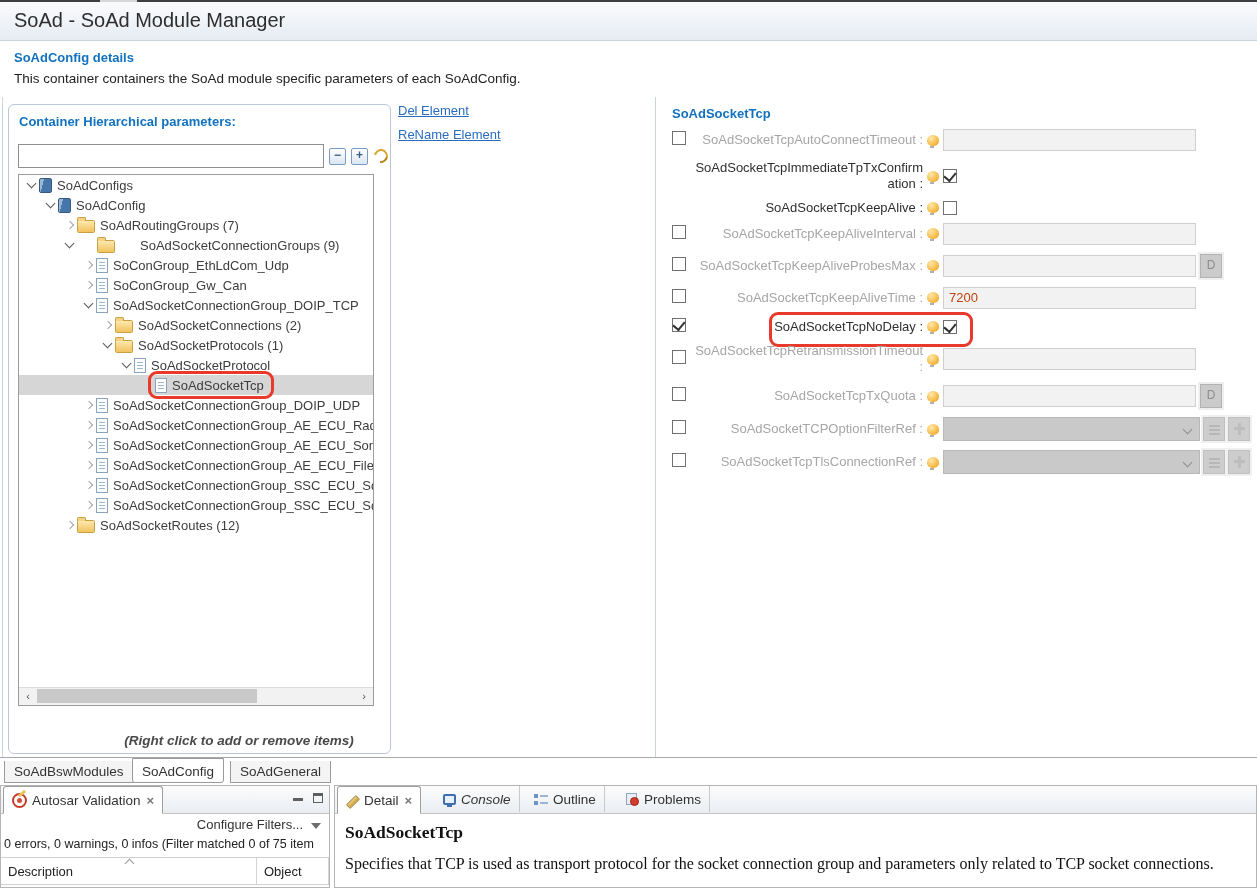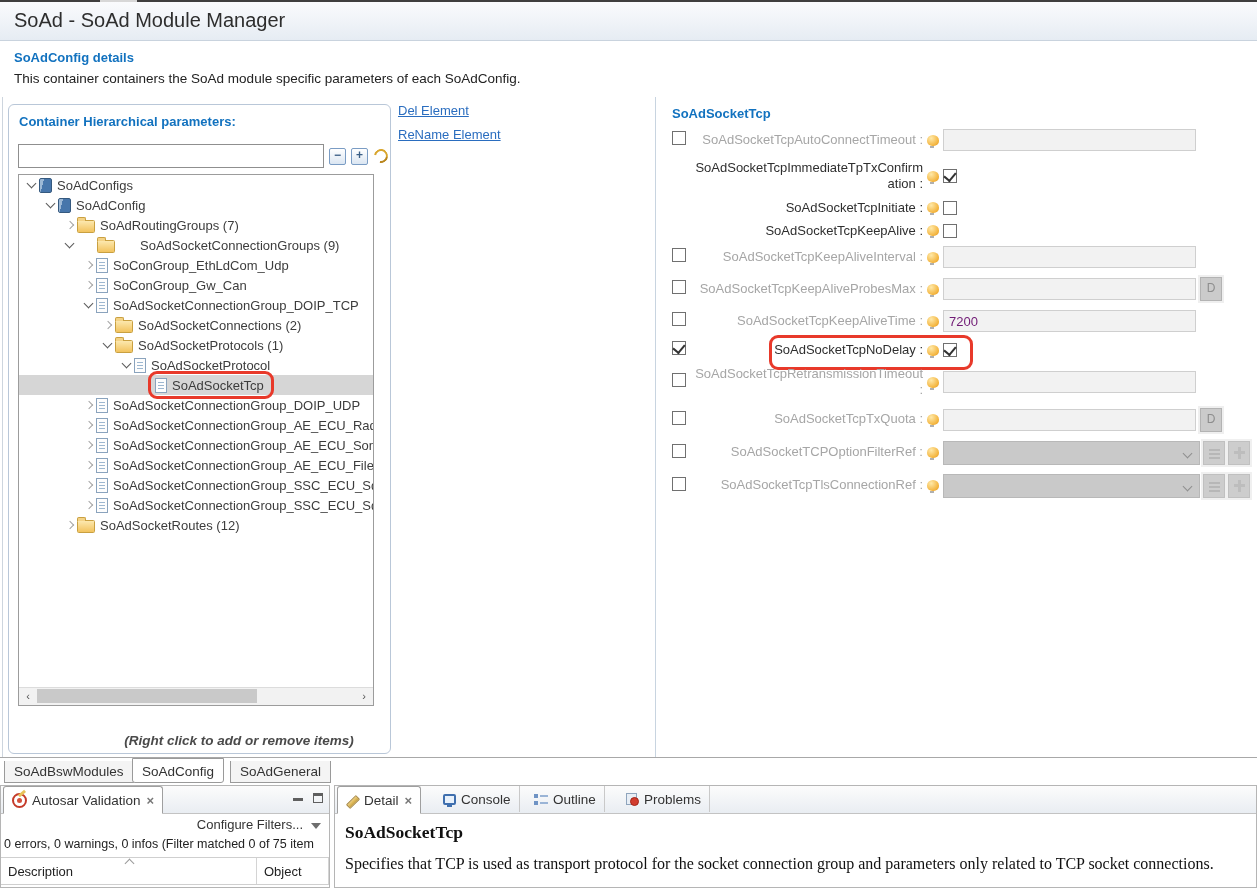--- a/index.html
+++ b/index.html
@@ -79,21 +79,21 @@
     box-sizing:border-box;display:inline-block;}
   .cb.checked::after{content:"";position:absolute;left:2px;top:0px;width:6px;height:9px;
     border-right:2px solid #333;border-bottom:2px solid #333;transform:rotate(40deg);}
   .flabel{width:230px;flex:0 0 230px;margin-left:6px;text-align:right;font-size:13px;color:#2f2f2f;
     word-break:break-all;line-height:1.25;}
   .flabel.muted{color:#a6a6a6;}
   .fbulb{flex:0 0 12px;width:10px;height:11px;margin-left:4px;border-radius:50% 50% 45% 45%;
     background:radial-gradient(circle at 35% 30%,#ffe9a8,#f3b33c 70%,#d98f22);position:relative;}
   .fbulb::after{content:"";position:absolute;left:3px;bottom:-2px;width:4px;height:2px;background:#b0b0b0;}
   .ftext{margin-left:4px;width:253px;height:22px;background:#f2f2f2;border:1px solid #cfcfcf;
-    box-sizing:border-box;font-size:13px;color:#701a75;padding:0 5px;font-family:"Liberation Sans",sans-serif;}
+    box-sizing:border-box;font-size:13px;color:#c2410c;padding:0 5px;font-family:"Liberation Sans",sans-serif;}
   .fcb{margin-left:4px;}
   .dbtn{margin-left:4px;width:20px;height:22px;background:#cbcbcb;border:1px solid #b3b3b3;
     box-shadow:0 0 0 2px #efefef;color:#8d8d8d;font-size:12px;text-align:center;line-height:20px;}
   .combo{margin-left:4px;width:257px;height:24px;background:#c9c9c9;border:1px solid #b8b8b8;
     box-sizing:border-box;position:relative;}
   .combo::after{content:"";position:absolute;right:8px;top:8px;width:6px;height:6px;
     border-right:1.6px solid #8f8f8f;border-bottom:1.6px solid #8f8f8f;transform:rotate(45deg);}
   .minibtn{margin-left:3px;width:22px;height:24px;background:#cdcdcd;border:1px solid #c0c0c0;
     box-shadow:0 0 0 2px #f0f0f0;box-sizing:border-box;position:relative;}
   .ico-list::before{content:"";position:absolute;left:5px;top:7px;width:11px;height:2px;
@@ -314,26 +314,20 @@
             <input class="ftext" type="text" style="">
           </div>
           <div class="frow rowchk">
             <span class="fcheck"></span>
             <span class="flabel">SoAdSocketTcpImmediateTpTxConfirmation :</span>
             <span class="fbulb"></span>
             <span class="cb fcb checked"></span>
           </div>
           <div class="frow rowchk">
             <span class="fcheck"></span>
-            <span class="flabel">SoAdSocketTcpInitiate :</span>
-            <span class="fbulb"></span>
-            <span class="cb fcb"></span>
-          </div>
-          <div class="frow rowchk">
-            <span class="fcheck"></span>
             <span class="flabel">SoAdSocketTcpKeepAlive :</span>
             <span class="fbulb"></span>
             <span class="cb fcb"></span>
           </div>
           <div class="frow">
             <span class="fcheck"><span class="cb"></span></span>
             <span class="flabel muted">SoAdSocketTcpKeepAliveInterval :</span>
             <span class="fbulb"></span>
             <input class="ftext" type="text" style="">
           </div>
@@ -426,21 +420,21 @@
       </div>
     </div>
 
     <div class="view-right">
       <div class="vtabbar" id="dtabs">
           <div class="vtab active" style="left: 2px;">
             <span class="ico-pencil"></span>
             <span>Detail</span>
             <span class="x">×</span>
           </div>
-          <div class="vtab" style="left: 100px;">
+          <div class="vtab" style="left: 100px; font-style: italic;">
             <span class="ico-console"></span>
             <span>Console</span>
           </div>
           <div class="vtab" style="left: 191px;">
             <span class="ico-outline"></span>
             <span>Outline</span>
           </div>
           <div class="vtab" style="left: 282px;">
             <span class="ico-problems"></span>
             <span>Problems</span>

